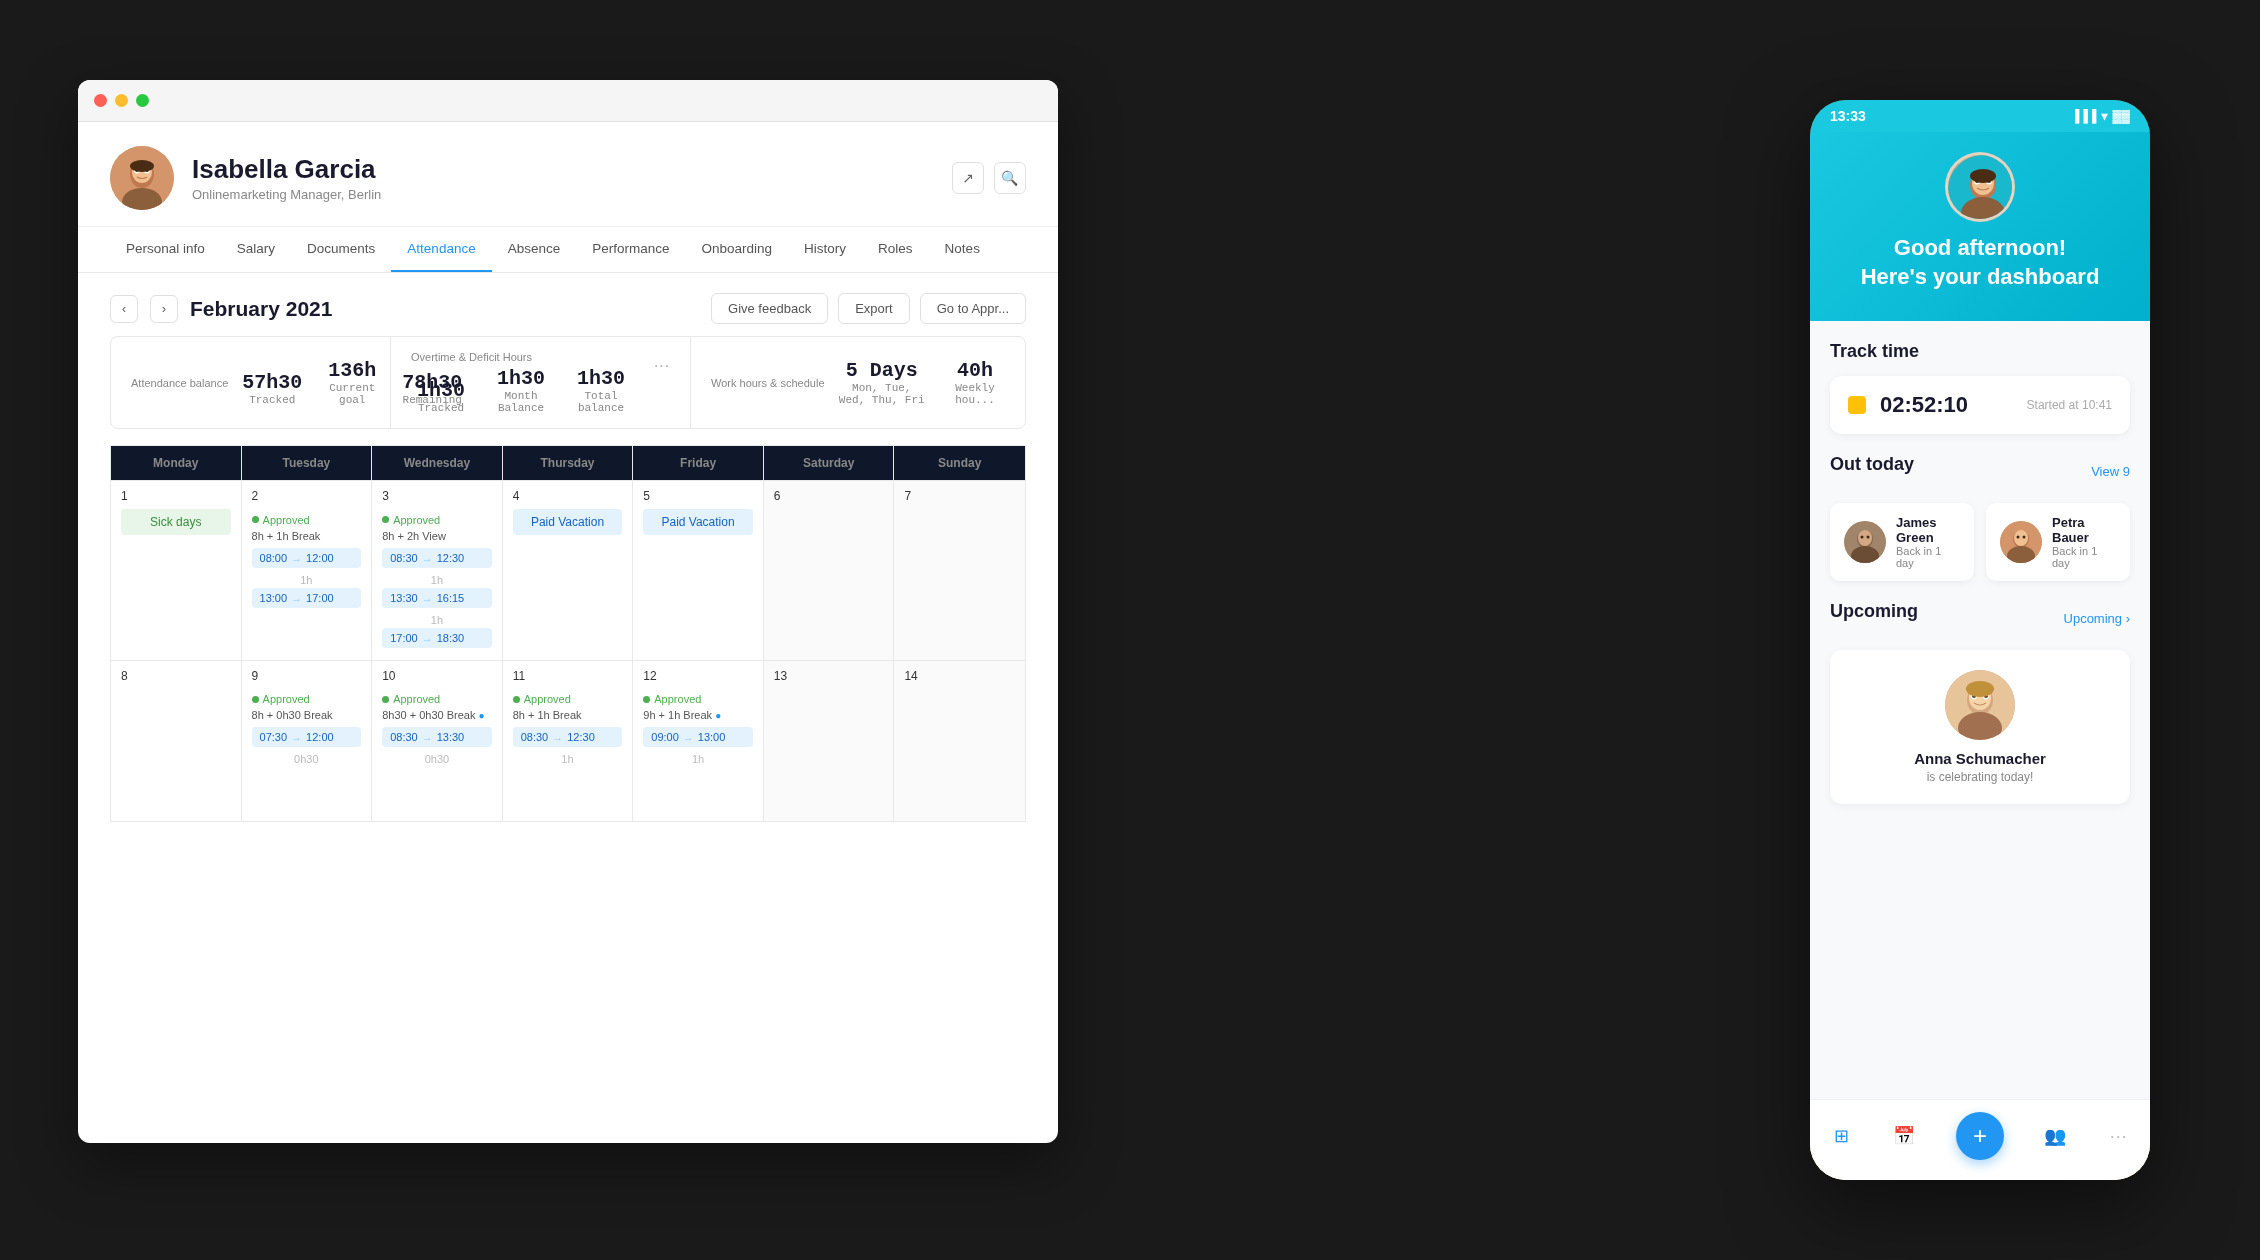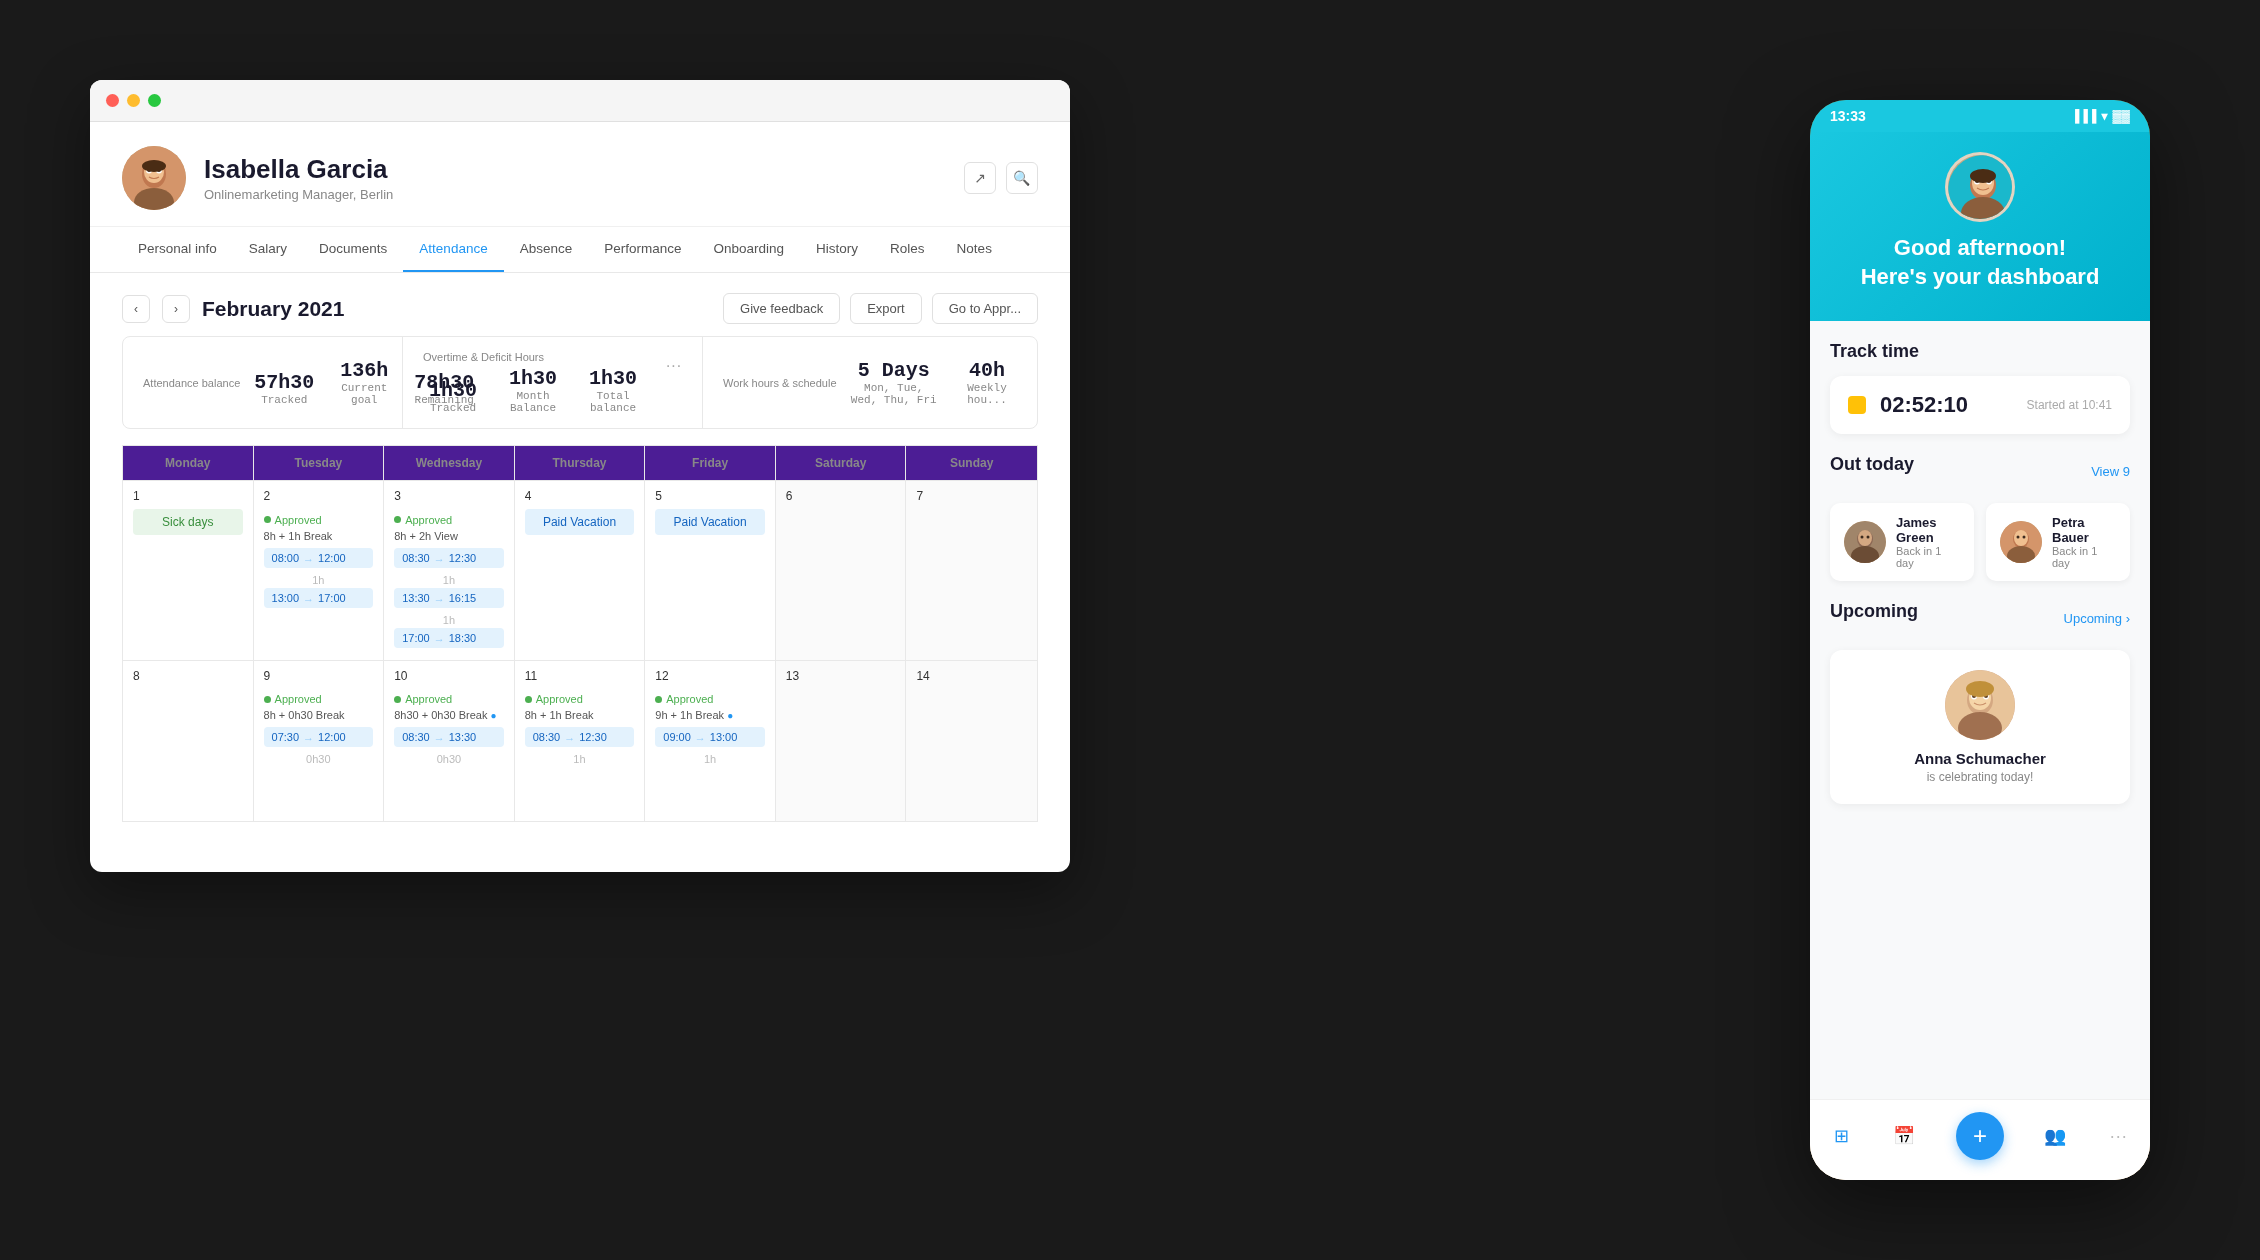--- a/index.html
+++ b/index.html
@@ -16,24 +16,24 @@
 
     .scene {
       position: relative;
       width: 2200px;
       height: 1180px;
     }
 
     
     .desktop-window {
       position: absolute;
-      left: 60px;
+      left: 48px;
       top: 40px;
       width: 980px;
-      height: 792px;
+      height: 1063px;
       background: #ffffff;
       border-radius: 12px;
       box-shadow: 0 20px 60px rgba(0,0,0,0.4);
       overflow: hidden;
     }
 
     .window-titlebar {
       display: flex;
       align-items: center;
       padding: 14px 16px;
@@ -217,21 +217,21 @@
     .calendar-grid {
       margin: 0 32px;
       overflow: hidden;
     }
 
     .calendar-days-header {
       display: grid;
       grid-template-columns: repeat(7, 1fr);
       border: 1px solid #e8e8e8;
       border-bottom: none;
-      background: #4c1d95;
+      background: #0f172a;
     }
 
     .day-header {
       padding: 10px 12px;
       font-size: 12px;
       font-weight: 600;
       color: #888;
       text-align: center;
       border-right: 1px solid #e8e8e8;
     }

